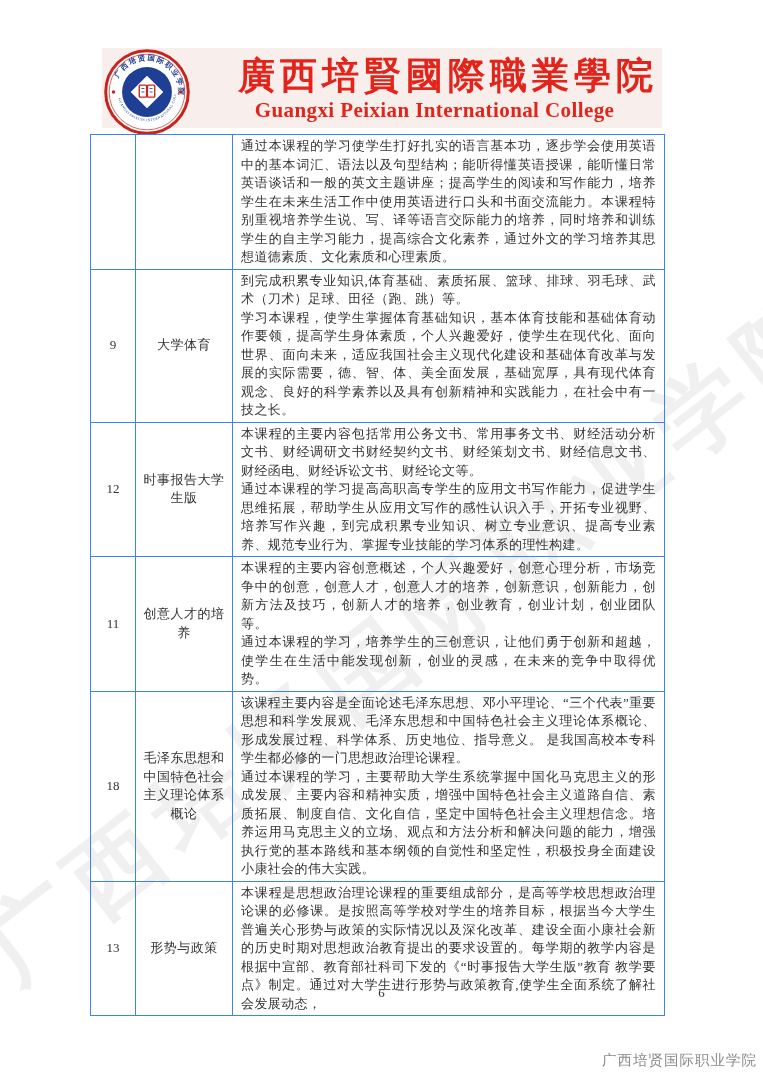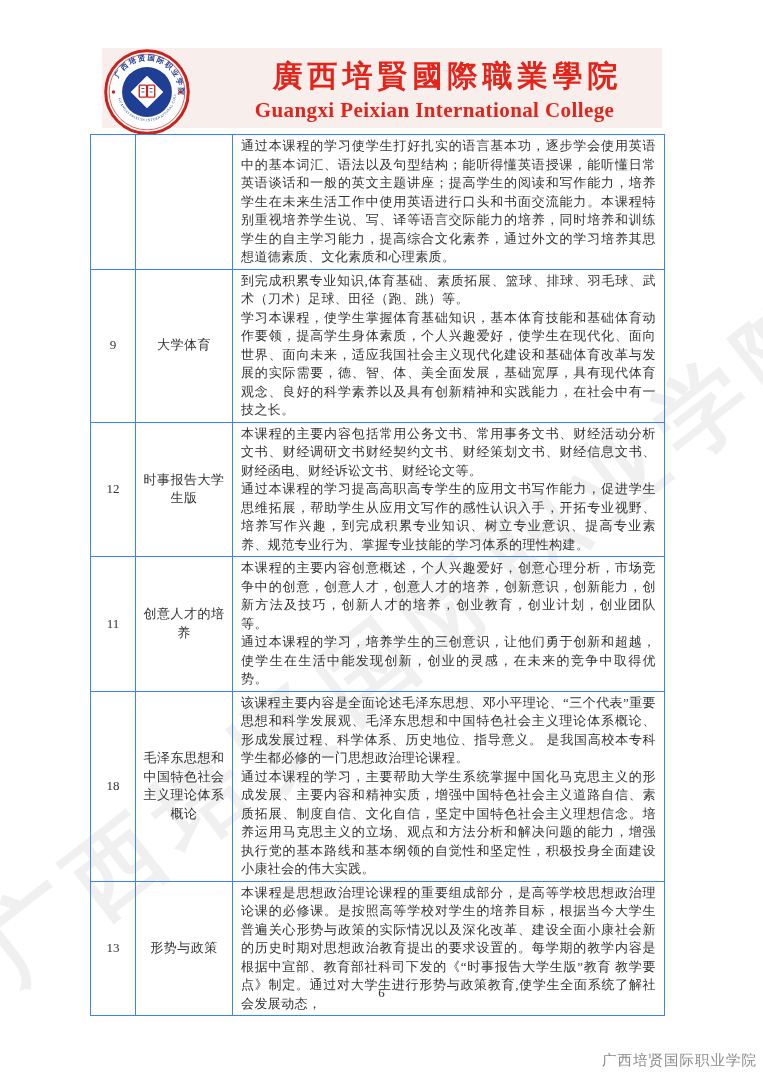--- a/index.html
+++ b/index.html
@@ -17,21 +17,21 @@
     color:#4a4a4a;opacity:0.08;font-weight:bold;pointer-events:none;
   }
   
   .banner{
     position:absolute;left:102px;top:48px;width:560px;height:80px;
     background:#f8efed;
   }
   .logo{position:absolute;left:2px;top:1px;width:86px;height:86px;}
   .titles{position:absolute;left:110px;top:6px;width:445px;text-align:center;}
   .title-cn{
-    font-size:30px;font-weight:bold;color:#e3241b;letter-spacing:5px;
+    font-size:37px;font-weight:bold;color:#e3241b;letter-spacing:5px;
     line-height:44px;white-space:nowrap;margin-left:26px;
   }
   .title-en{
     font-size:21px;font-weight:bold;color:#e3241b;letter-spacing:0.4px;
     line-height:24px;white-space:nowrap;
   }
   
   table.course{
     position:absolute;left:90px;top:134px;width:574px;
     border-collapse:collapse;table-layout:fixed;

